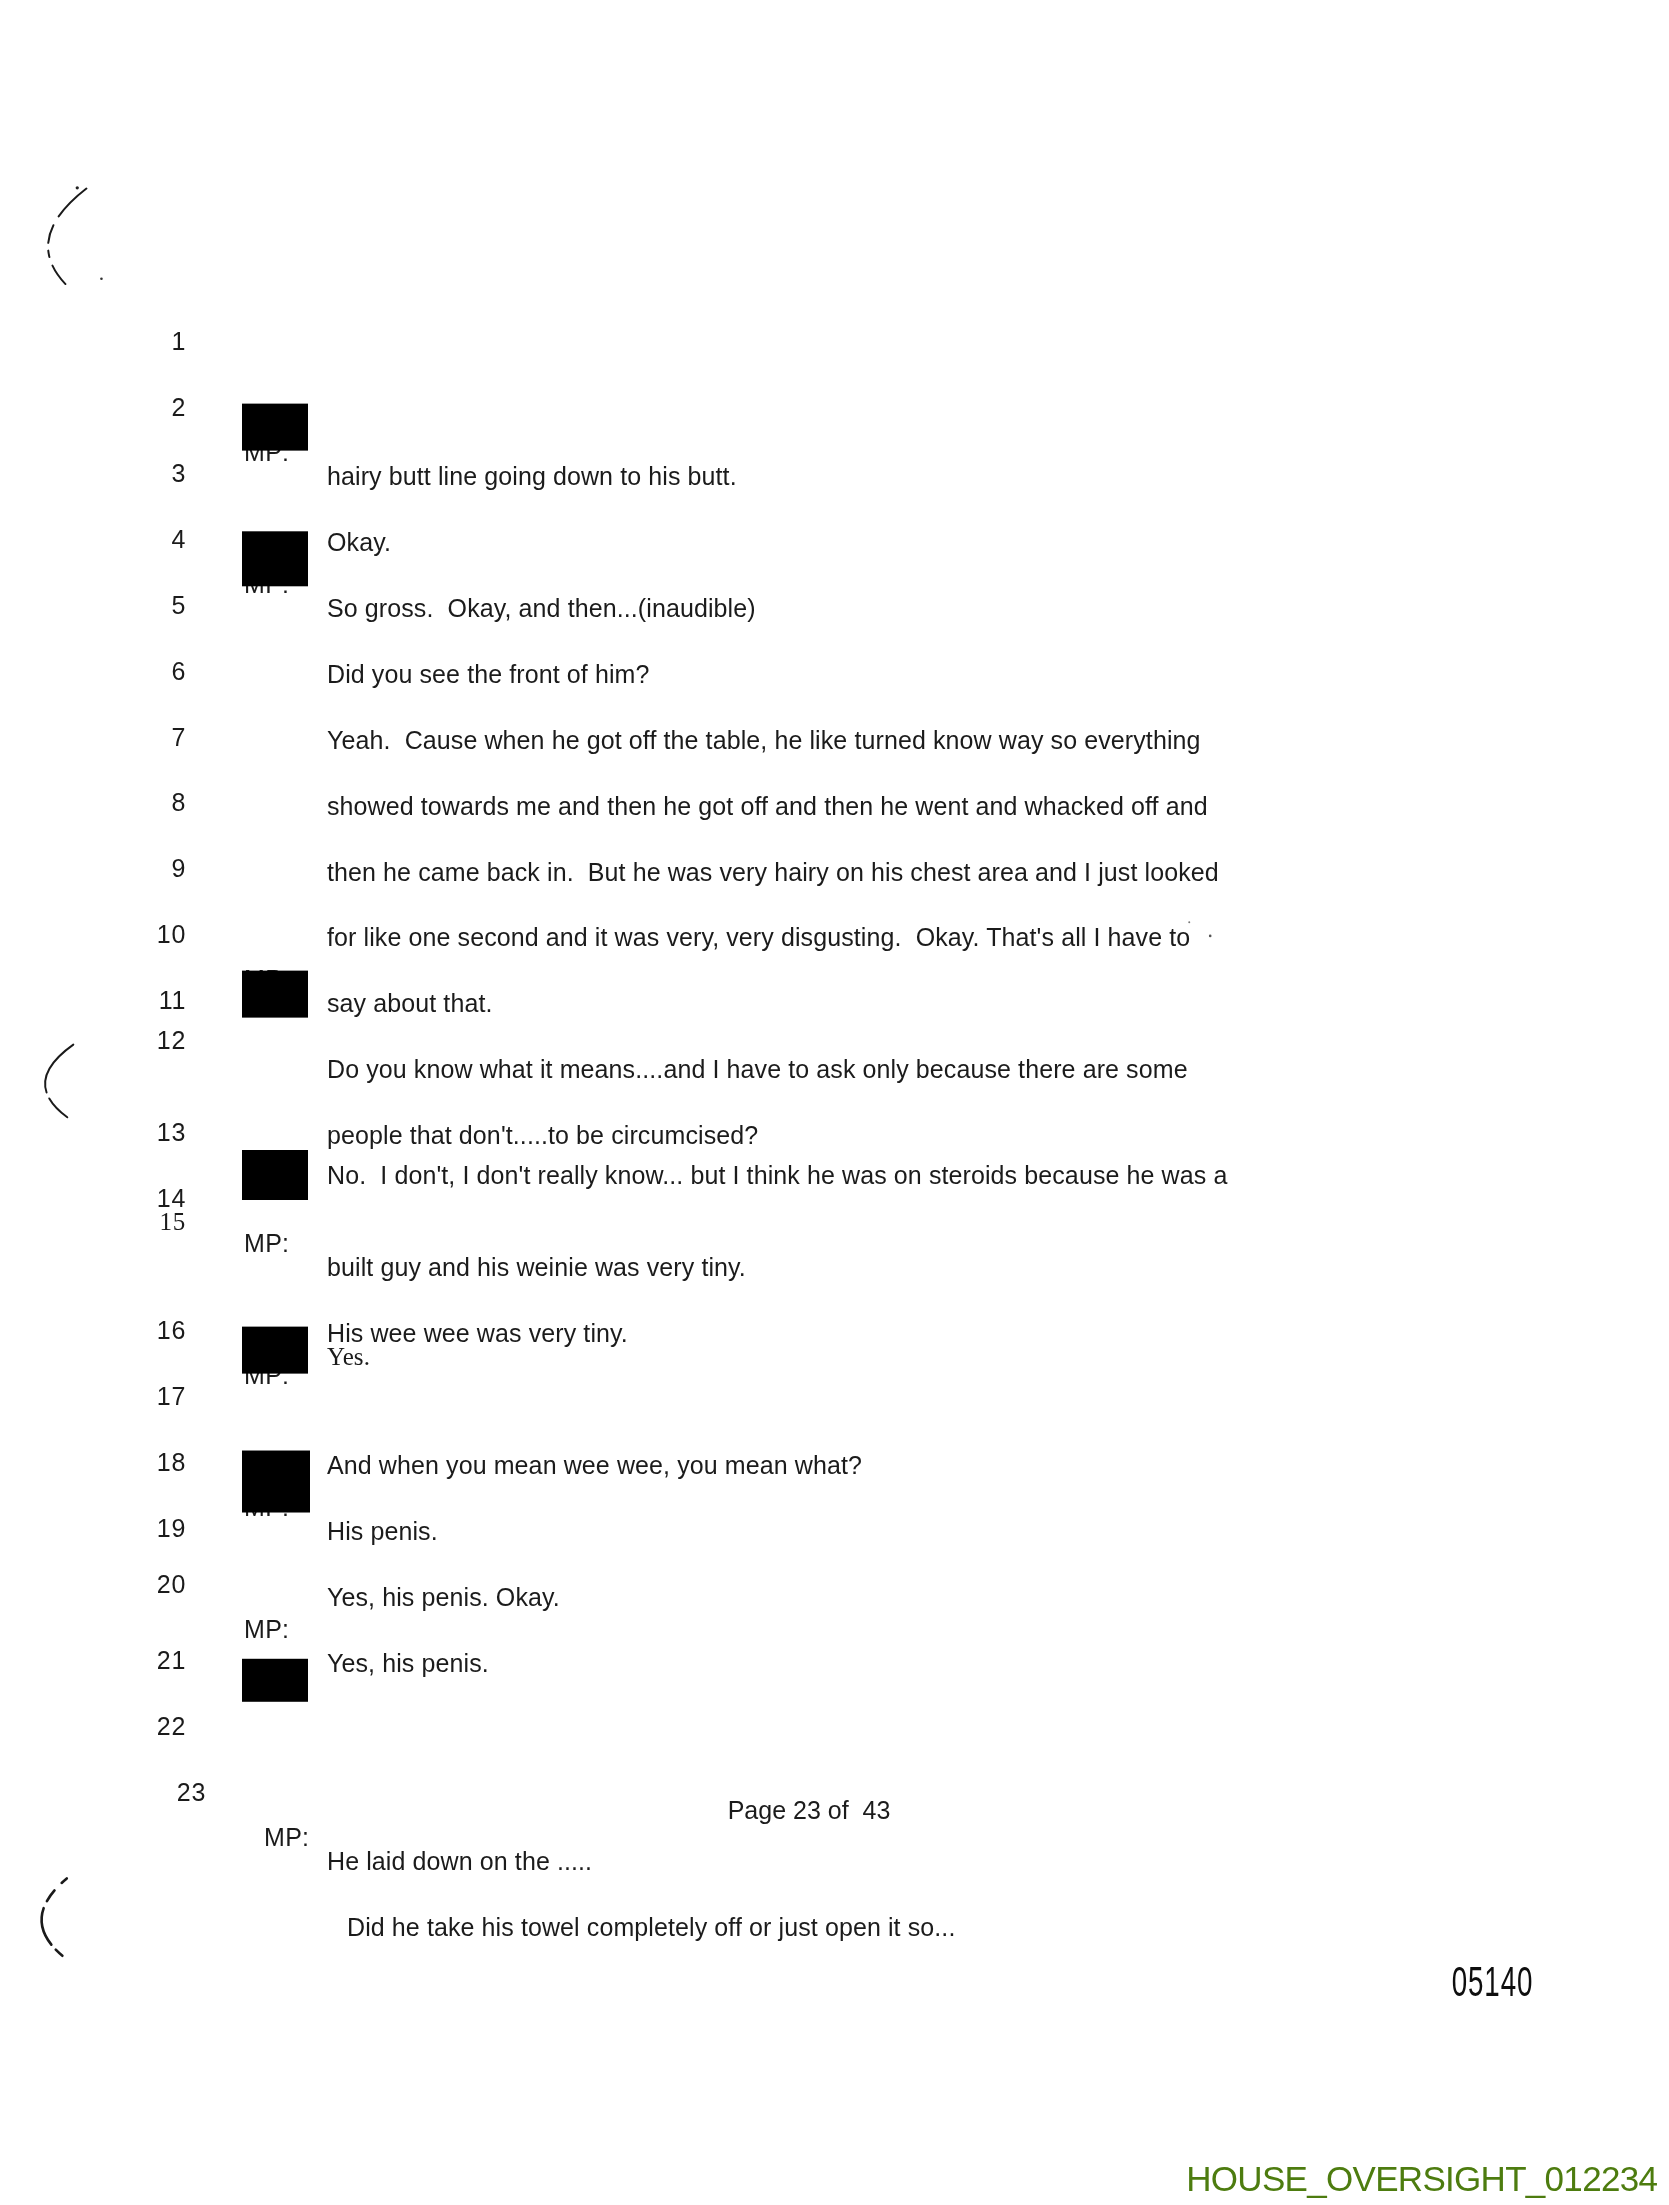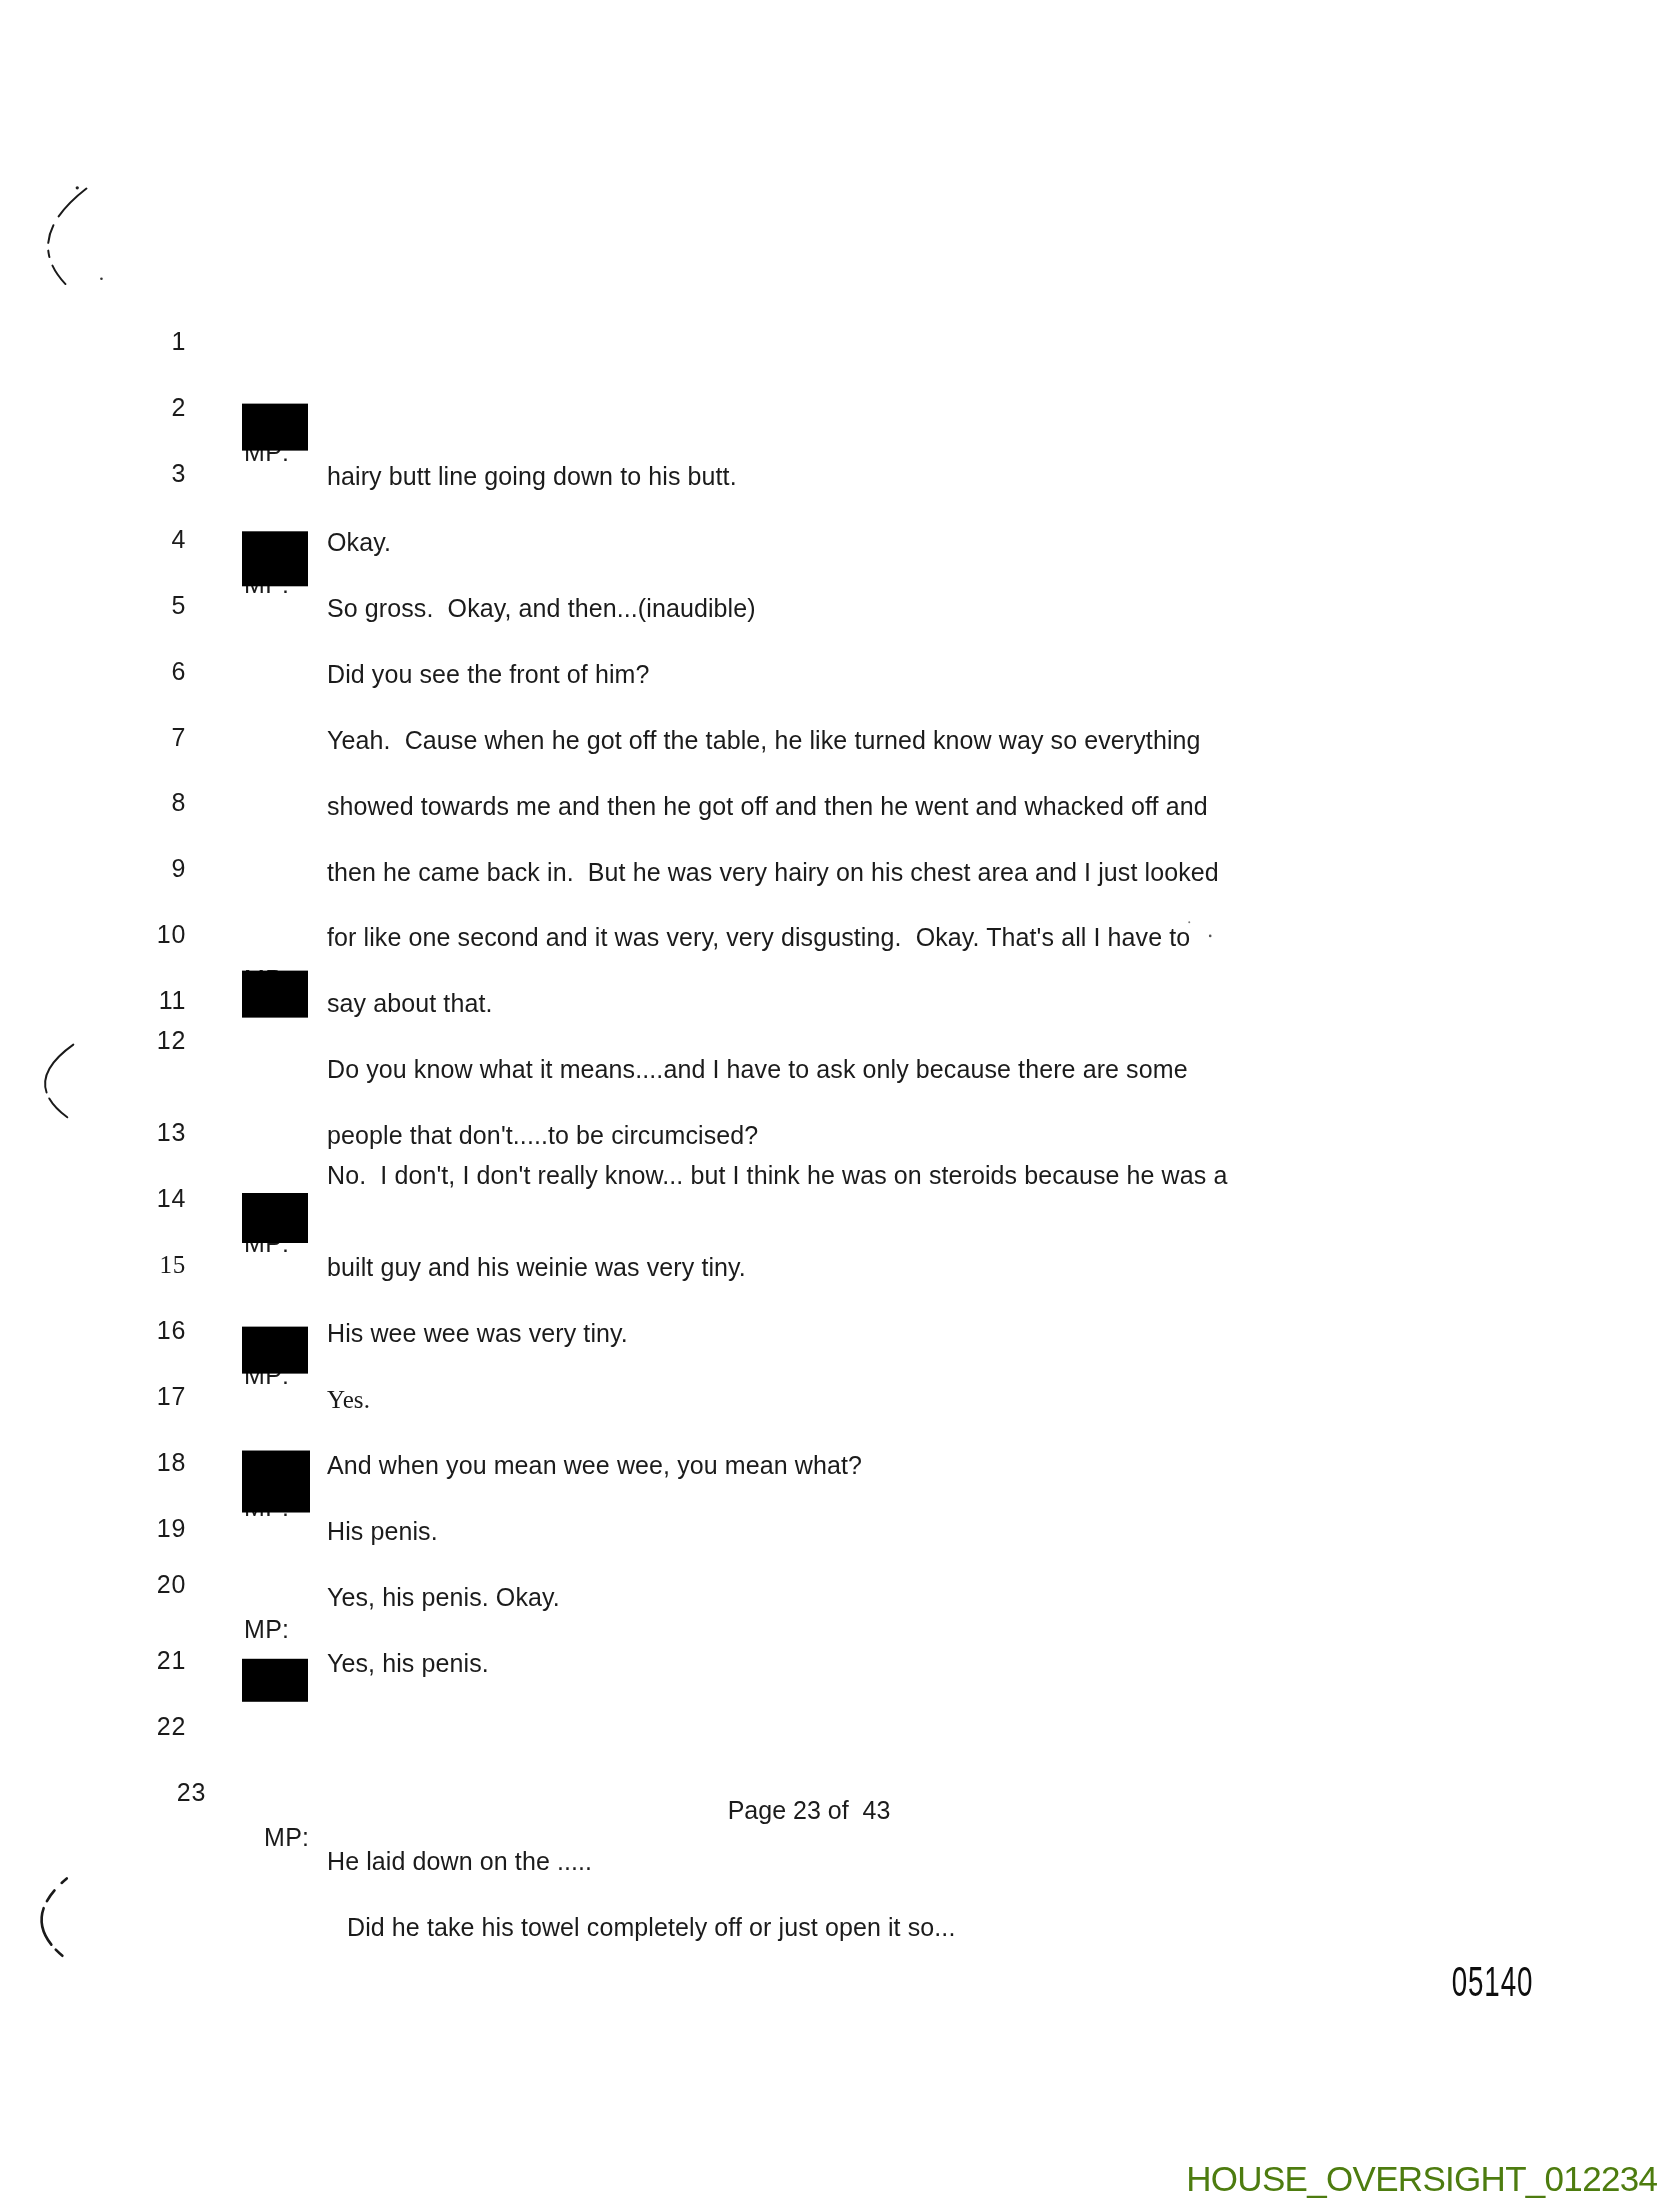--- a/index.html
+++ b/index.html
@@ -192,21 +192,21 @@
     
     
     <span class="line-text">built guy and his weinie was very tiny.</span>
   </div>
       <div class="row" data-line="14" style="top: 1131px;">
     <span class="line-number">14</span>
     <span class="speaker">MP:</span>
     
     <span class="line-text">His wee wee was very tiny.</span>
   </div>
-      <div class="row" data-line="15" style="top: 1197px; font-family: Liberation Serif, serif;">
+      <div class="row" data-line="15" style="top: 1154px; font-family: Liberation Serif, serif;">
     <span class="line-number">15</span>
     
     <span class="redaction"></span>
     <span class="line-text">Yes.</span>
   </div>
       <div class="row" data-line="16" style="top: 1263px;">
     <span class="line-number">16</span>
     <span class="speaker">MP:</span>
     
     <span class="line-text">And when you mean wee wee, you mean what?</span>

